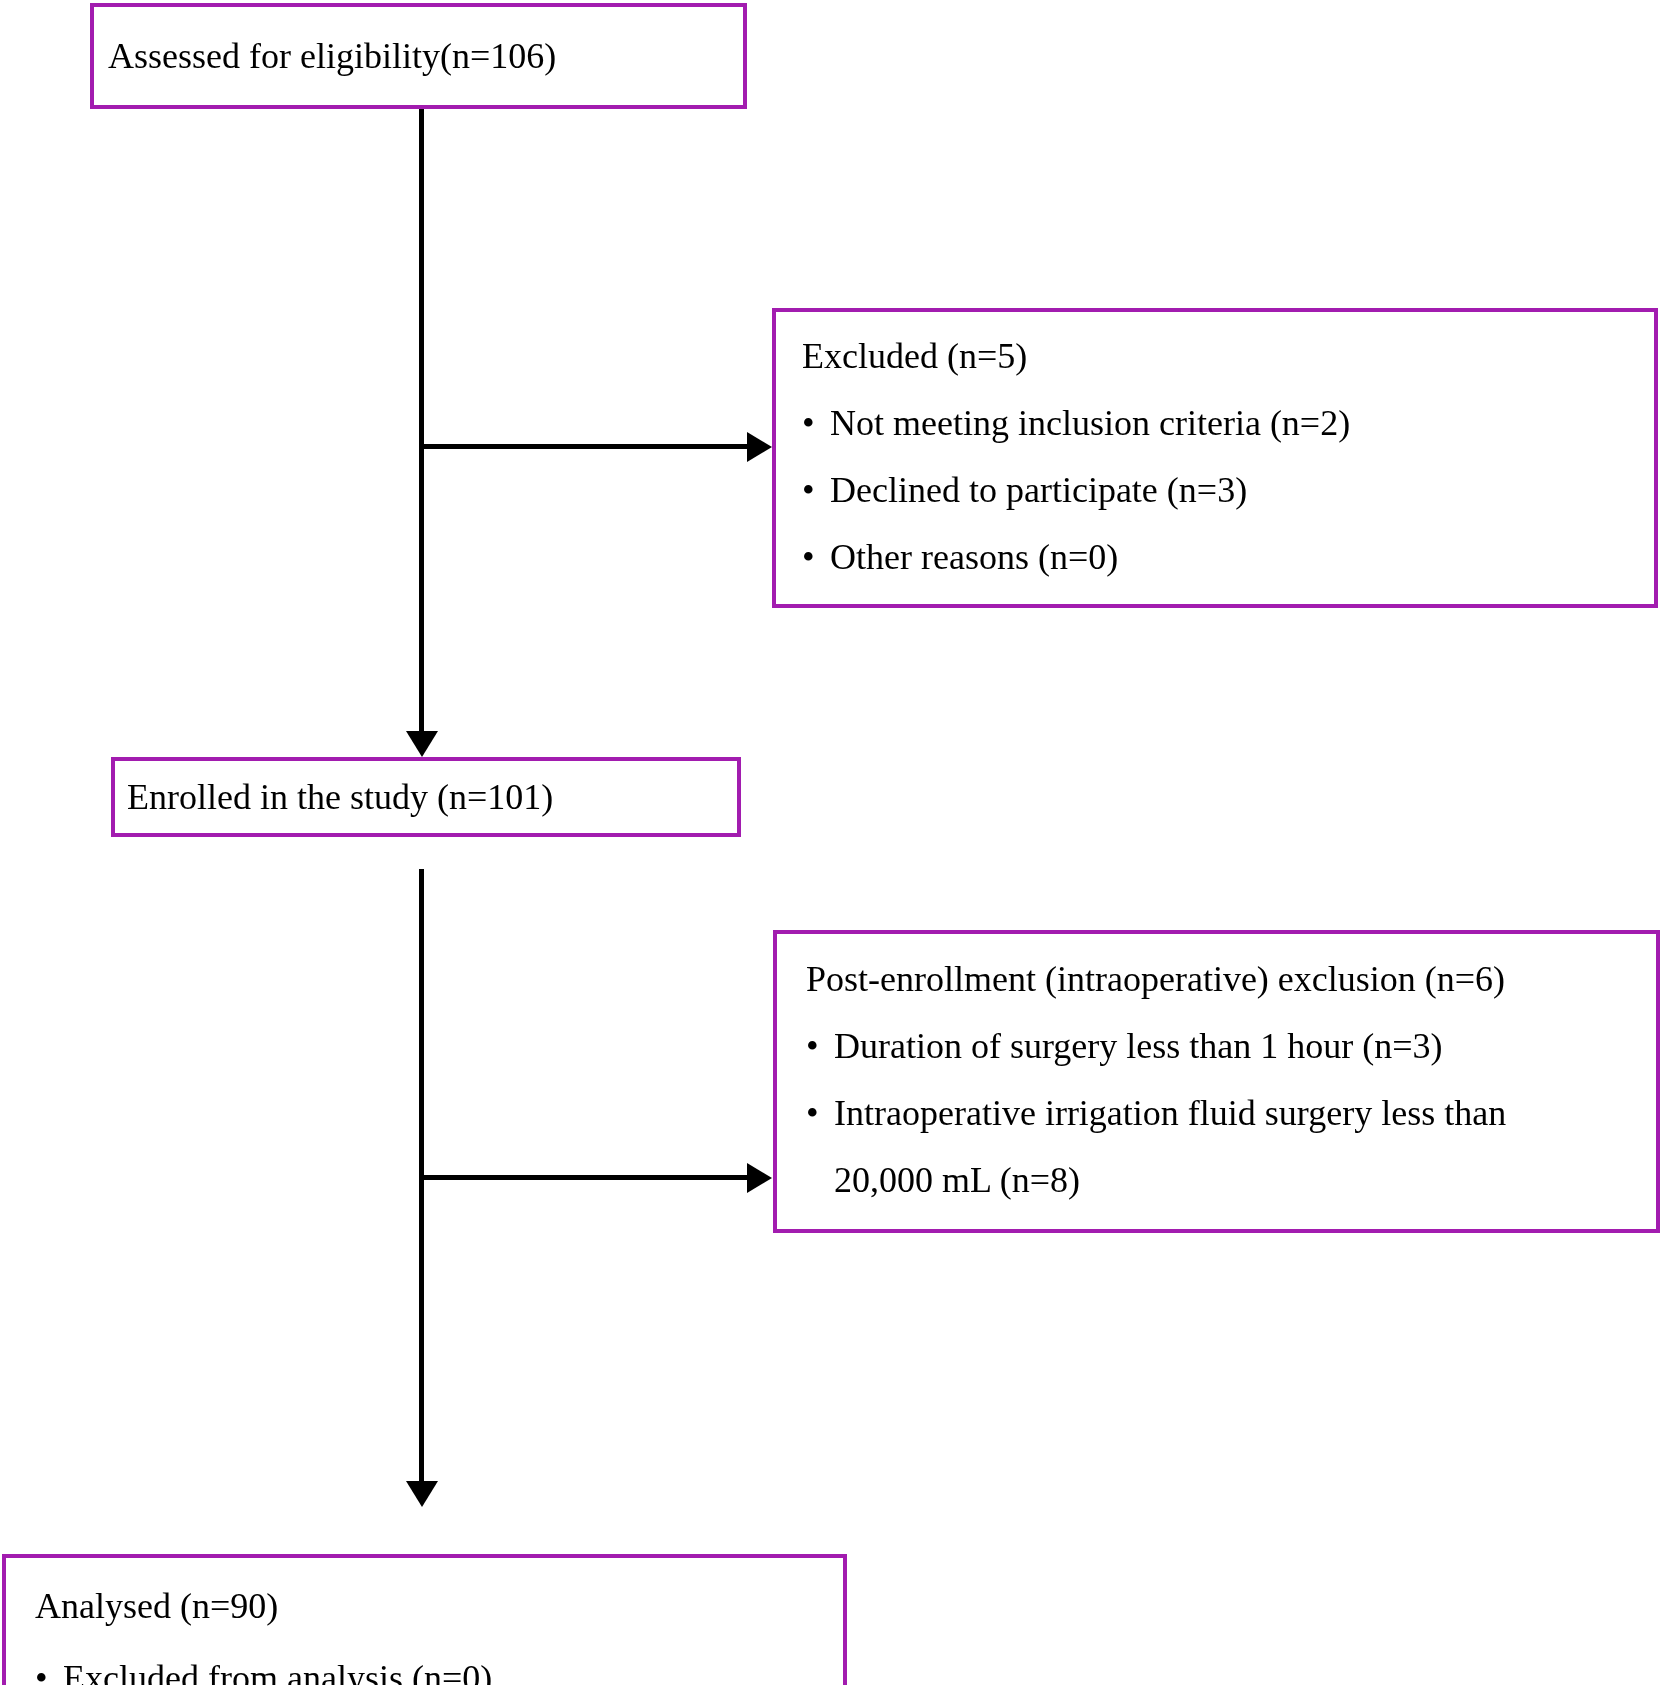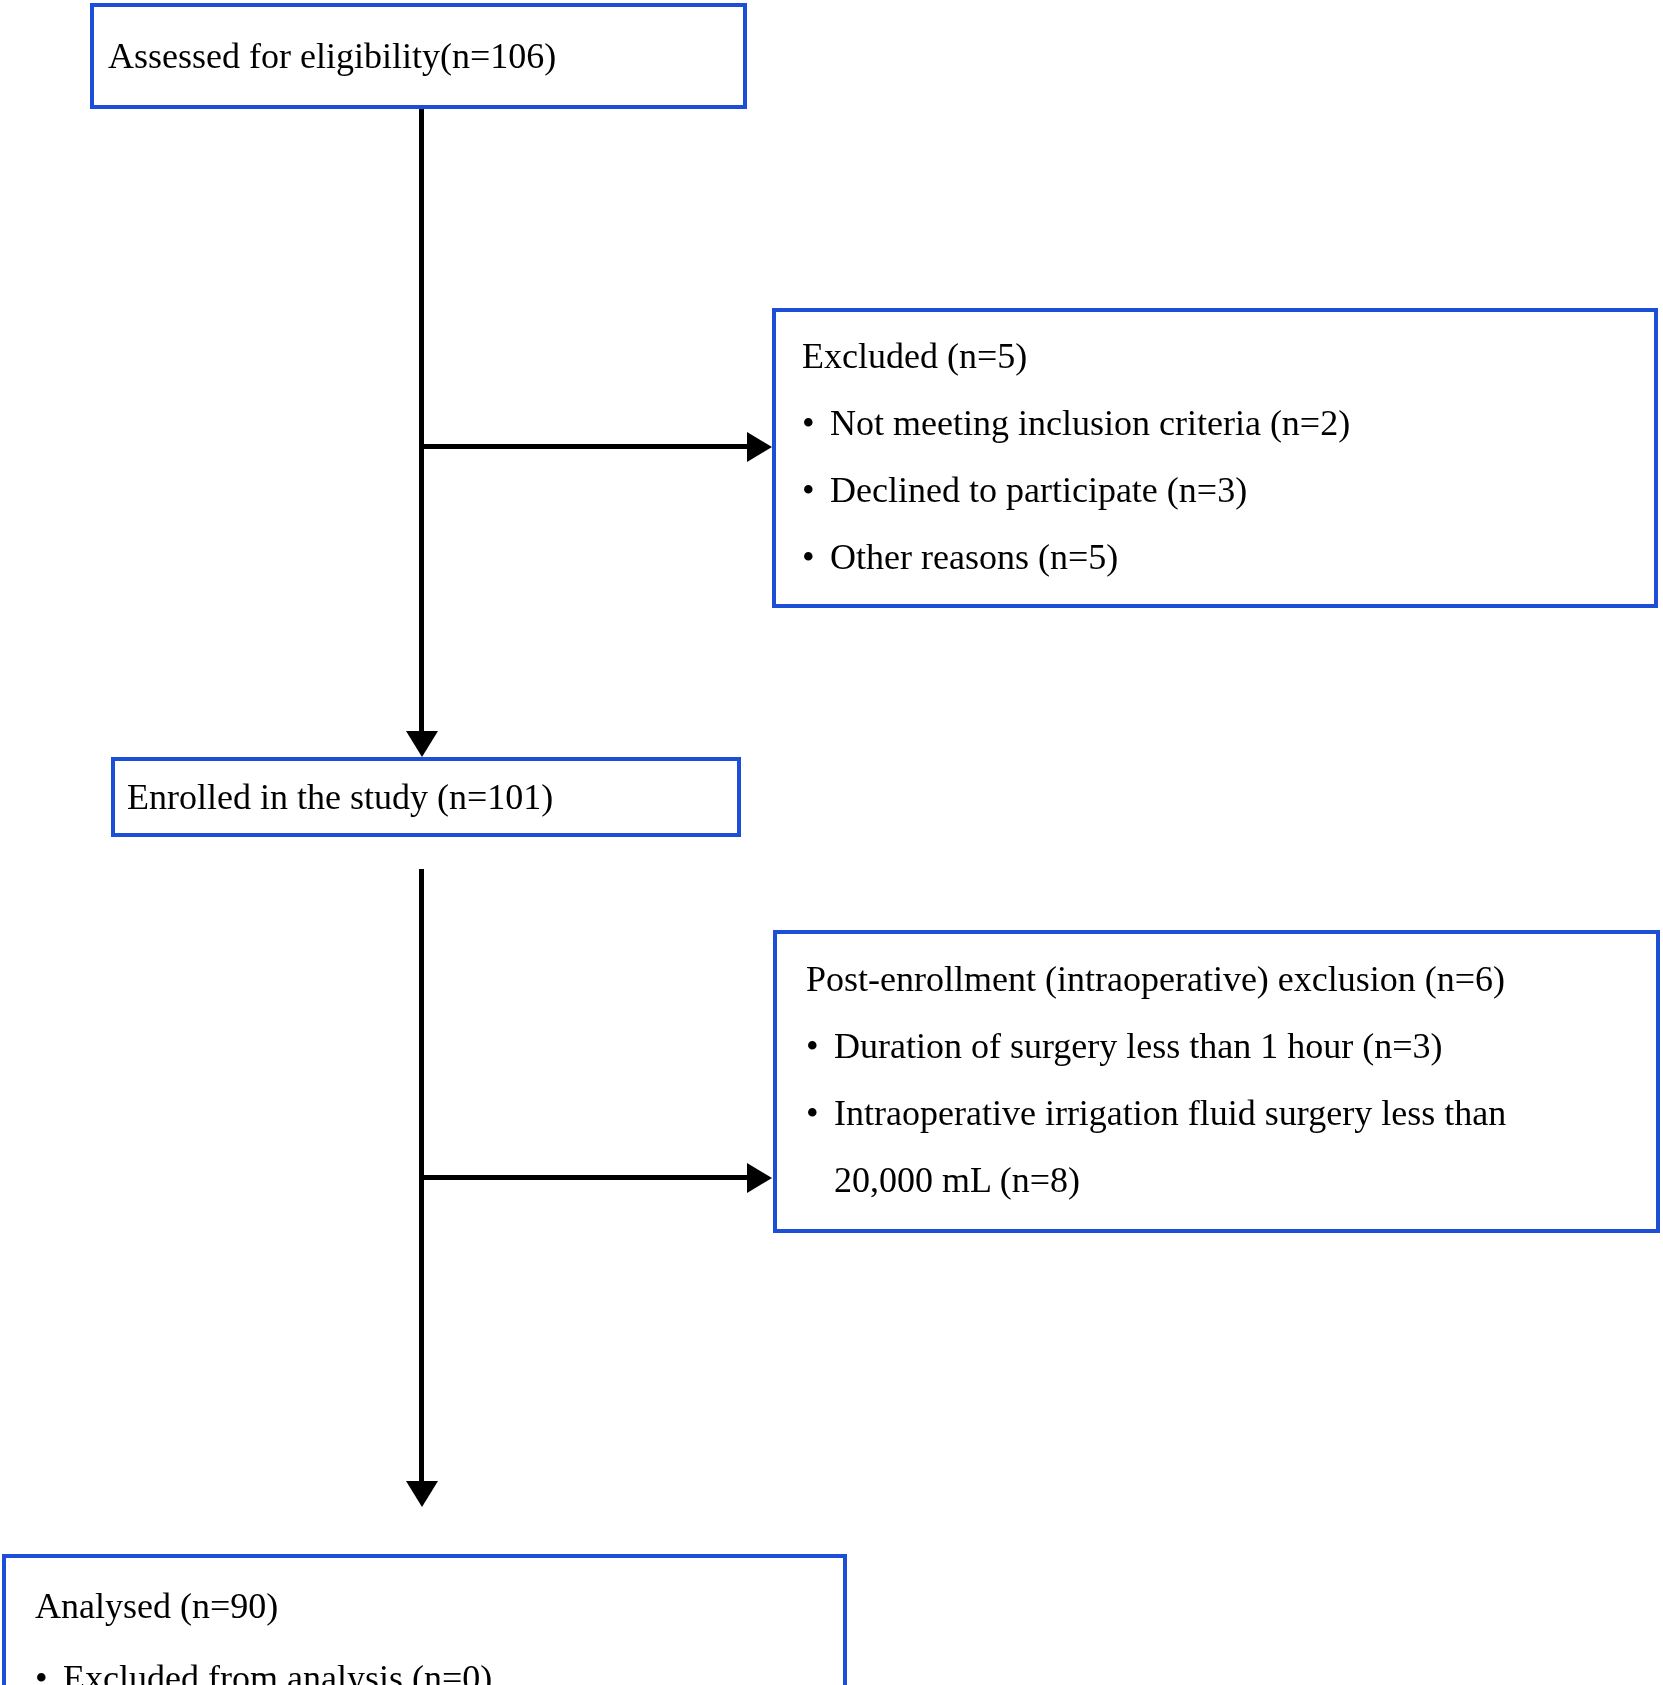--- a/index.html
+++ b/index.html
@@ -9,21 +9,21 @@
     height: 1685px;
     background: #ffffff;
     color: #000000;
     font-family: "Liberation Serif", "DejaVu Serif", serif;
     font-size: 36px;
     overflow: hidden;
   }
   .box {
     position: absolute;
     box-sizing: border-box;
-    border: 4px solid #1d4ed8;
+    border: 4px solid #a21caf;
     background: #ffffff;
   }
   .single-line {
     display: flex;
     align-items: center;
     height: 100%;
   }
   .stack { line-height: 67px; }
   .stack-wide { line-height: 72px; }
   .bullet-row { display: flex; align-items: flex-start; }
@@ -81,21 +81,21 @@
     <div class="bullet-row">
       <span class="bullet-glyph">•</span>
       <span class="bullet-text">Not meeting inclusion criteria (n=2)</span>
     </div>
     <div class="bullet-row">
       <span class="bullet-glyph">•</span>
       <span class="bullet-text">Declined to participate (n=3)</span>
     </div>
     <div class="bullet-row">
       <span class="bullet-glyph">•</span>
-      <span class="bullet-text">Other reasons (n=5)</span>
+      <span class="bullet-text">Other reasons (n=0)</span>
     </div>
   </div>
 
   <div class="box" id="box-enrolled">
     <div class="single-line">Enrolled in the study (n=101)</div>
   </div>
 
   <div class="vline" id="vline-2"></div>
   <div class="arrow-down" id="arrow-down-2"></div>
 

